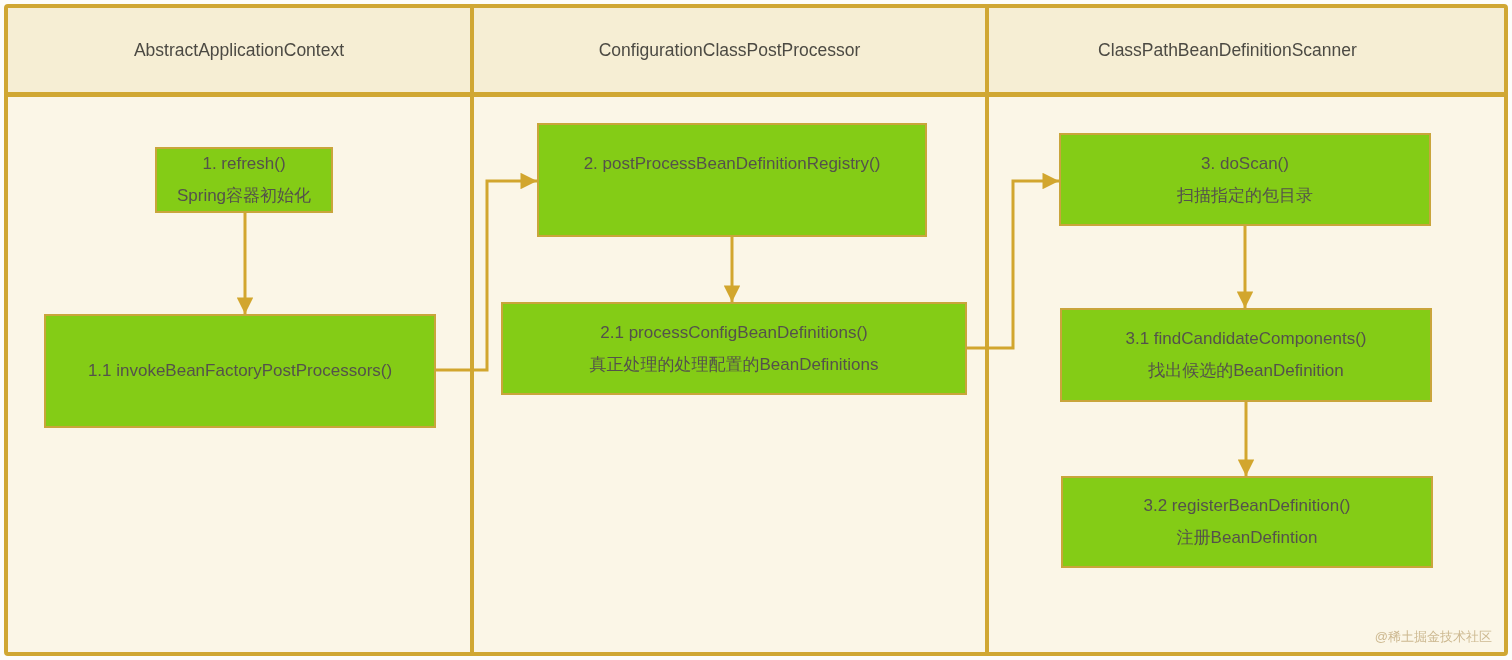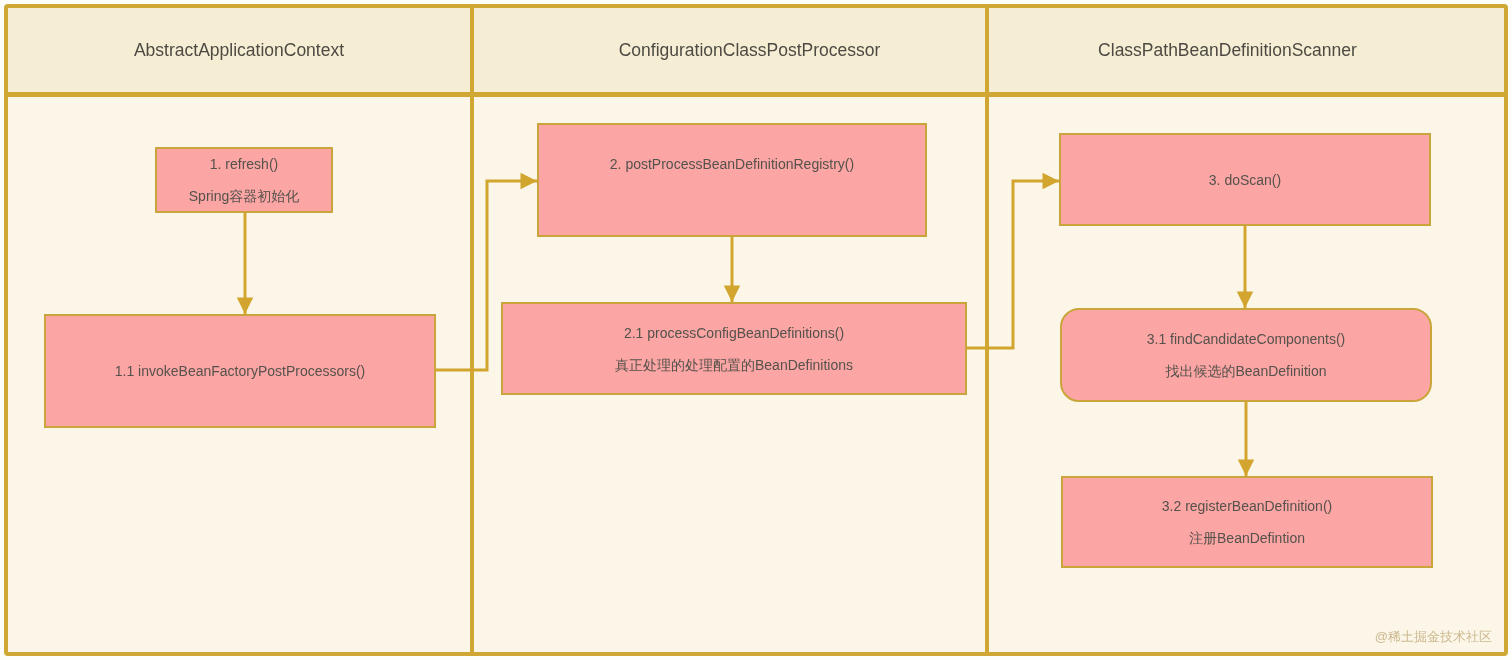--- a/index.html
+++ b/index.html
@@ -50,47 +50,47 @@
     position: absolute;
     top: 0; height: 84px;
     display: flex;
     align-items: center;
     justify-content: center;
     font-size: 17.5px;
     font-weight: normal;
     color: #4c4a43;
   }
   .lane-header-1 { left: 0px;   width: 462px; }
-  .lane-header-2 { left: 486px; width: 511px; }
+  .lane-header-2 { left: 466px; width: 511px; }
   .lane-header-3 { left: 973px; width: 493px; }
   .node {
     position: absolute;
     box-sizing: border-box;
     border: 2px solid #c9a53b;
-    background: #fca5a5;
+    background: #84cc16;
     display: flex;
     flex-direction: column;
     align-items: center;
     justify-content: center;
     text-align: center;
-    font-size: 14px;
+    font-size: 17px;
     color: #54524b;
     z-index: 2;
   }
   .node-line {
     line-height: 32px;
     min-height: 32px;
     white-space: nowrap;
   }
   .node-1   { left: 147px;  top: 139px; width: 178px; height: 66px; }
   .node-1-1 { left: 36px;   top: 306px; width: 392px; height: 114px; }
   .node-2   { left: 529px;  top: 115px; width: 390px; height: 114px; }
   .node-2-1 { left: 493px;  top: 294px; width: 466px; height: 93px; }
   .node-3   { left: 1051px; top: 125px; width: 372px; height: 93px; }
-  .node-3-1 { left: 1052px; top: 300px; width: 372px; height: 94px; border-radius: 19px; }
+  .node-3-1 { left: 1052px; top: 300px; width: 372px; height: 94px; }
   .node-3-2 { left: 1053px; top: 468px; width: 372px; height: 92px; }
   .edges-svg {
     position: absolute;
     inset: 0;
     width: 100%;
     height: 100%;
     z-index: 3;
     pointer-events: none;
   }
   .watermark {
@@ -132,20 +132,21 @@
         <div class="node-line"></div>
       </div>
 
       <div class="node node-2-1">
         <div class="node-line">2.1 processConfigBeanDefinitions()</div>
         <div class="node-line">真正处理的处理配置的BeanDefinitions</div>
       </div>
 
       <div class="node node-3">
         <div class="node-line">3. doScan()</div>
+        <div class="node-line">扫描指定的包目录</div>
       </div>
 
       <div class="node node-3-1">
         <div class="node-line">3.1 findCandidateComponents()</div>
         <div class="node-line">找出候选的BeanDefinition</div>
       </div>
 
       <div class="node node-3-2">
         <div class="node-line">3.2 registerBeanDefinition()</div>
         <div class="node-line">注册BeanDefintion</div>

